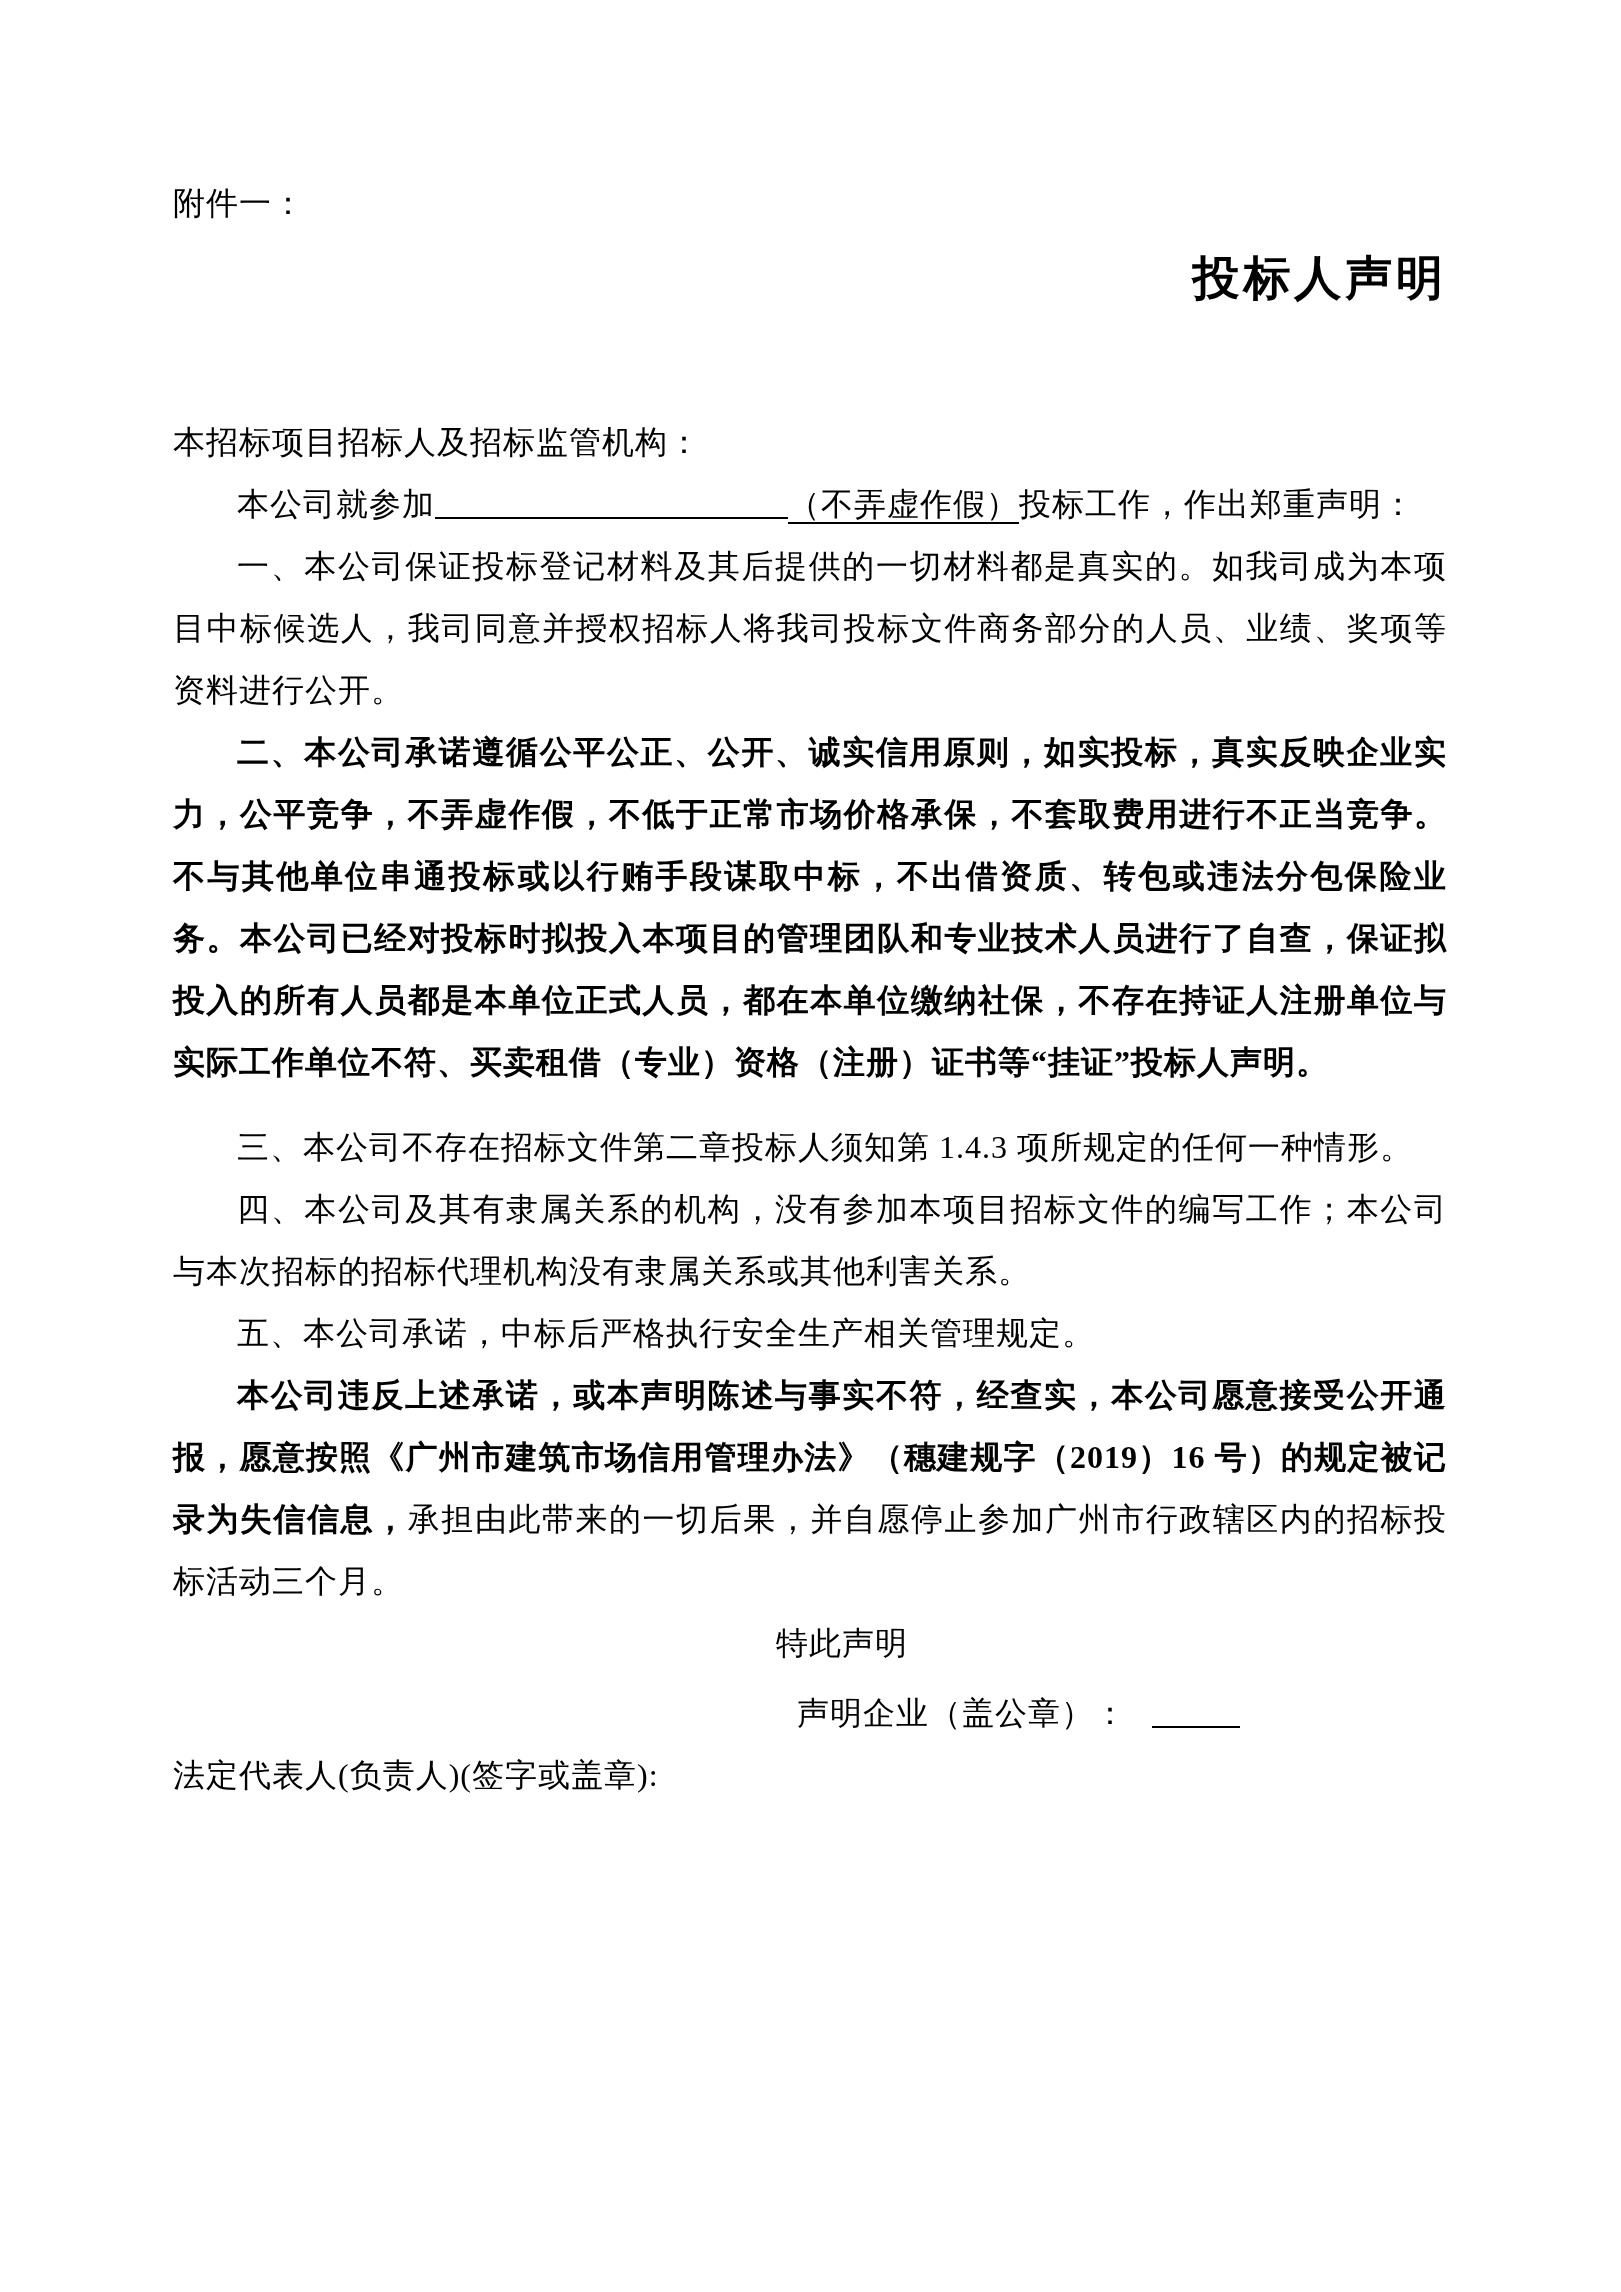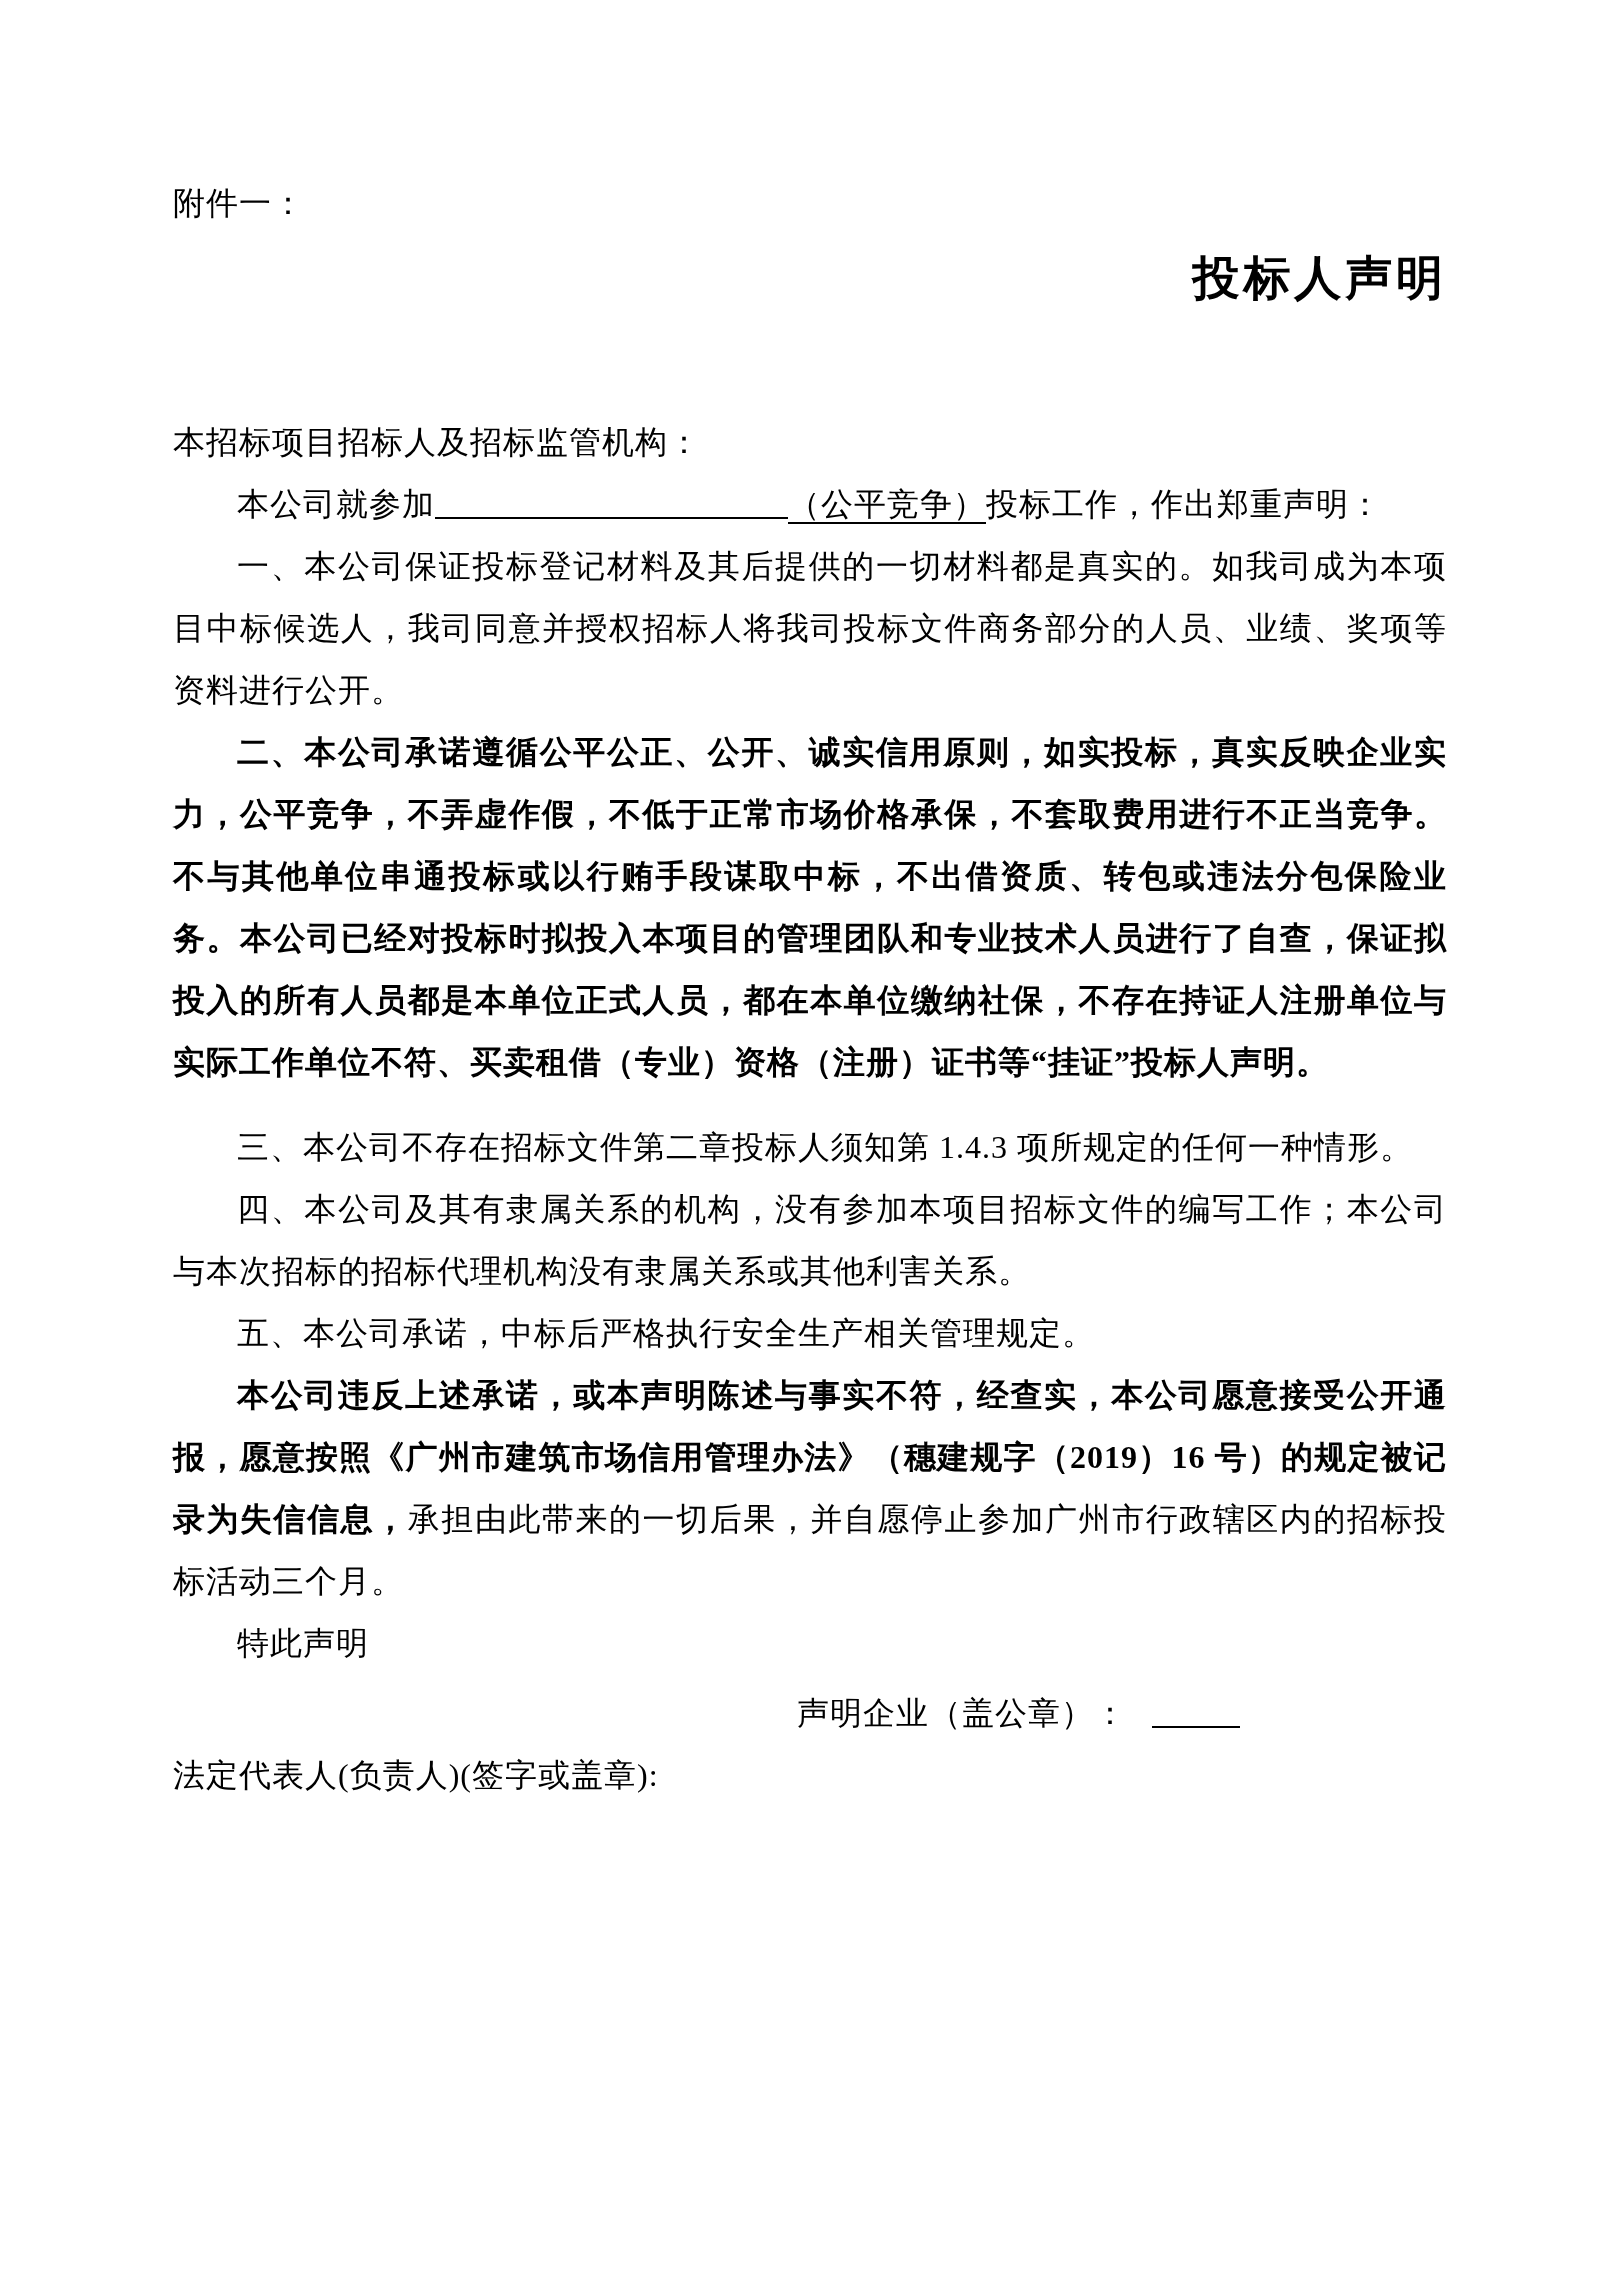--- a/index.html
+++ b/index.html
@@ -66,21 +66,21 @@
   }
   .blank-project { width: 353px; }
   .blank-company { width: 88px; margin-left: 24.5px; }
   .blank-year    { width: 88px; }
   .blank-month   { width: 59px; }
   .blank-day     { width: 54px; }
   .underlined {
     border-bottom: 2.9px solid #000000;
   }
   .closing {
-    text-align: left;
+    text-align: center;
   }
   .sig-company { margin-top: 7.8px; margin-left: 624px; }
   .sig-legal   { }
   .sig-date    { margin-left: 624px; }
   .footer {
     position: absolute;
     left: 0;
     right: 0;
     top: 2129px;
     text-align: center;
@@ -93,21 +93,21 @@
 
 <div class="page">
   <div class="content">
 
     <div class="attachment-label">附件一：</div>
 
     <div class="doc-title">投标人声明</div>
 
     <p class="line">本招标项目招标人及招标监管机构：</p>
 
-    <p class="line indent"><span>本公司就参加</span><span class="blank blank-project"></span><span class="underlined">（公平竞争）</span><span>投标工作，作出郑重声明：</span></p>
+    <p class="line indent"><span>本公司就参加</span><span class="blank blank-project"></span><span class="underlined">（不弄虚作假）</span><span>投标工作，作出郑重声明：</span></p>
 
     <p class="para">一、本公司保证投标登记材料及其后提供的一切材料都是真实的。如我司成为本项目中标候选人，我司同意并授权招标人将我司投标文件商务部分的人员、业绩、奖项等资料进行公开。</p>
 
     <p class="para para-bold-block">二、本公司承诺遵循公平公正、公开、诚实信用原则，如实投标，真实反映企业实力，公平竞争，不弄虚作假，不低于正常市场价格承保，不套取费用进行不正当竞争。不与其他单位串通投标或以行贿手段谋取中标，不出借资质、转包或违法分包保险业务。本公司已经对投标时拟投入本项目的管理团队和专业技术人员进行了自查，保证拟投入的所有人员都是本单位正式人员，都在本单位缴纳社保，不存在持证人注册单位与实际工作单位不符、买卖租借（专业）资格（注册）证书等“挂证”投标人声明。</p>
 
     <p class="para">三、本公司不存在招标文件第二章投标人须知第 1.4.3 项所规定的任何一种情形。</p>
 
     <p class="para">四、本公司及其有隶属关系的机构，没有参加本项目招标文件的编写工作；本公司与本次招标的招标代理机构没有隶属关系或其他利害关系。</p>
 
     <p class="para">五、本公司承诺，中标后严格执行安全生产相关管理规定。</p>

